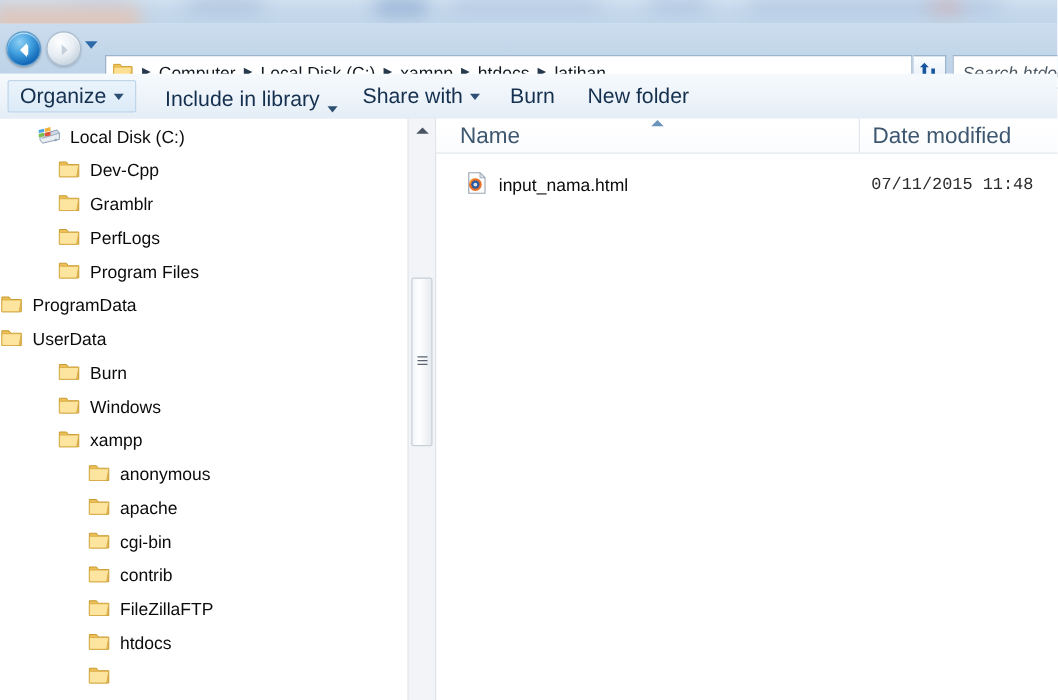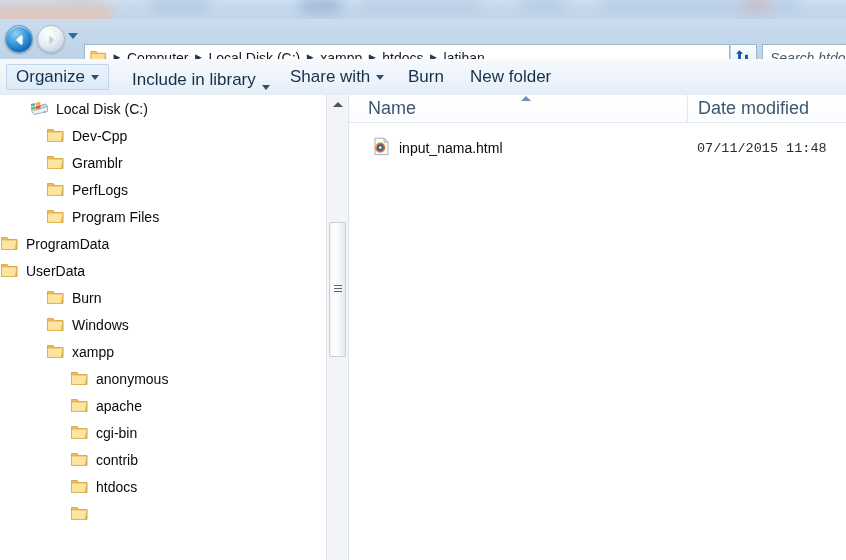--- a/index.html
+++ b/index.html
@@ -559,20 +559,29 @@
       <div class="tree-item" style="padding-left:70px">
         <span class="tree-icon">
           <svg width="19" height="17" viewBox="0 0 19 17">
             <path d="M1.5 2.6 L7.2 2.6 L8.7 4.6 L17 4.6 L17 14.4 L1.5 14.4 Z" fill="#edbf56" stroke="#c79b33" stroke-width="0.8"></path>
             <path d="M1.5 5 L17 5 L15.3 14.4 L1.5 14.4 Z" fill="#fde5a0" stroke="#d7ab44" stroke-width="0.7"></path>
           </svg>
         </span>
         <span class="tlabel">contrib</span>
       </div>
 
+      <div class="tree-item" style="padding-left:70px">
+        <span class="tree-icon">
+          <svg width="19" height="17" viewBox="0 0 19 17">
+            <path d="M1.5 2.6 L7.2 2.6 L8.7 4.6 L17 4.6 L17 14.4 L1.5 14.4 Z" fill="#edbf56" stroke="#c79b33" stroke-width="0.8"></path>
+            <path d="M1.5 5 L17 5 L15.3 14.4 L1.5 14.4 Z" fill="#fde5a0" stroke="#d7ab44" stroke-width="0.7"></path>
+          </svg>
+        </span>
+        <span class="tlabel">FileZillaFTP</span>
+      </div>
 
       <div class="tree-item" style="padding-left:70px">
         <span class="tree-icon">
           <svg width="19" height="17" viewBox="0 0 19 17">
             <path d="M1.5 2.6 L7.2 2.6 L8.7 4.6 L17 4.6 L17 14.4 L1.5 14.4 Z" fill="#edbf56" stroke="#c79b33" stroke-width="0.8"></path>
             <path d="M1.5 5 L17 5 L15.3 14.4 L1.5 14.4 Z" fill="#fde5a0" stroke="#d7ab44" stroke-width="0.7"></path>
           </svg>
         </span>
         <span class="tlabel">htdocs</span>
       </div>

